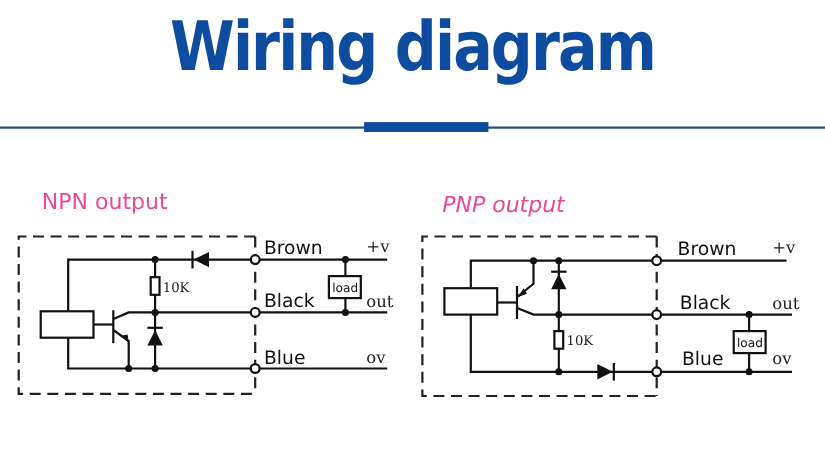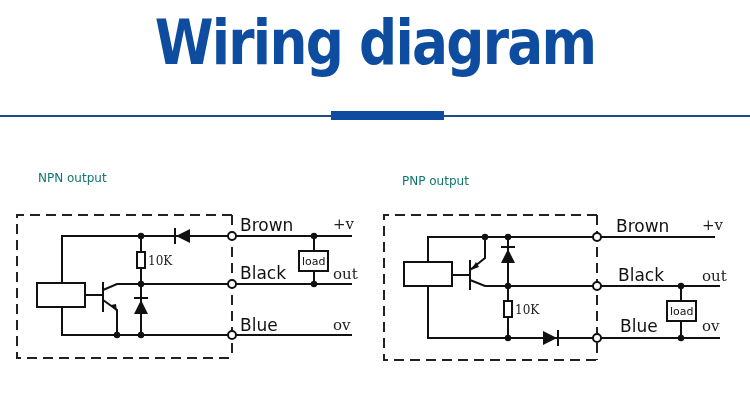--- a/index.html
+++ b/index.html
@@ -1,37 +1,37 @@
 <!DOCTYPE html>
 <html><head>
 <meta charset="utf-8">
 <style>
   html,body{margin:0;padding:0;background:#fff;}
   body{width:750px;height:409px;position:relative;overflow:hidden;font-family:"Liberation Sans",sans-serif;}
   .title{position:absolute;left:0;top:6px;width:750px;text-align:center;color:#0d4c9e;font-family:"DejaVu Sans",sans-serif;font-weight:bold;font-size:62px;letter-spacing:-2px;transform:scaleX(0.86);transform-origin:center;}
   .divider{position:absolute;left:0;top:115px;width:750px;height:2px;background:#1b4d8a;}
   .accent{position:absolute;left:331px;top:111px;width:113px;height:9px;background:#0d4c9e;}
-  .sub{position:absolute;font-family:"DejaVu Sans",sans-serif;font-size:12px;color:#0f766e;}
+  .sub{position:absolute;font-family:"DejaVu Sans",sans-serif;font-size:20px;color:#ec4899;}
   svg{position:absolute;left:0;top:0;}
   .wire{stroke:#111;stroke-width:2;fill:none;}
   .dash{stroke:#222;stroke-width:2;fill:none;stroke-dasharray:10 6;}
   .lbl{font-family:"DejaVu Sans",sans-serif;font-size:17px;fill:#111;}
   .serif{font-family:"DejaVu Serif",serif;font-size:15px;fill:#222;}
   .small{font-family:"DejaVu Serif",serif;font-size:12px;fill:#222;}
   .load{font-family:"DejaVu Sans",sans-serif;font-size:11px;fill:#111;}
 </style>
 </head>
 <body>
 
 <div class="title">Wiring diagram</div>
 <div class="divider"></div>
 <div class="accent"></div>
 
 <div class="sub" style="left:38px;top:171px;">NPN output</div>
-<div class="sub" style="left:402px;top:174px;">PNP output</div>
+<div class="sub" style="left:402px;top:174px;font-style:italic;">PNP output</div>
 
 <svg width="750" height="409" viewBox="0 0 750 409">
 
   <g>
     <path class="dash" d="M232,215 L17,215 L17,358 L232,358"></path>
     <line class="dash" x1="232" y1="215" x2="232" y2="358"></line>
 
     <path class="wire" d="M62,283 L62,236 L232,236"></path>
     <path class="wire" d="M62,307 L62,335 L232,335"></path>
     <rect class="wire" x="37" y="283" width="48" height="24"></rect>

